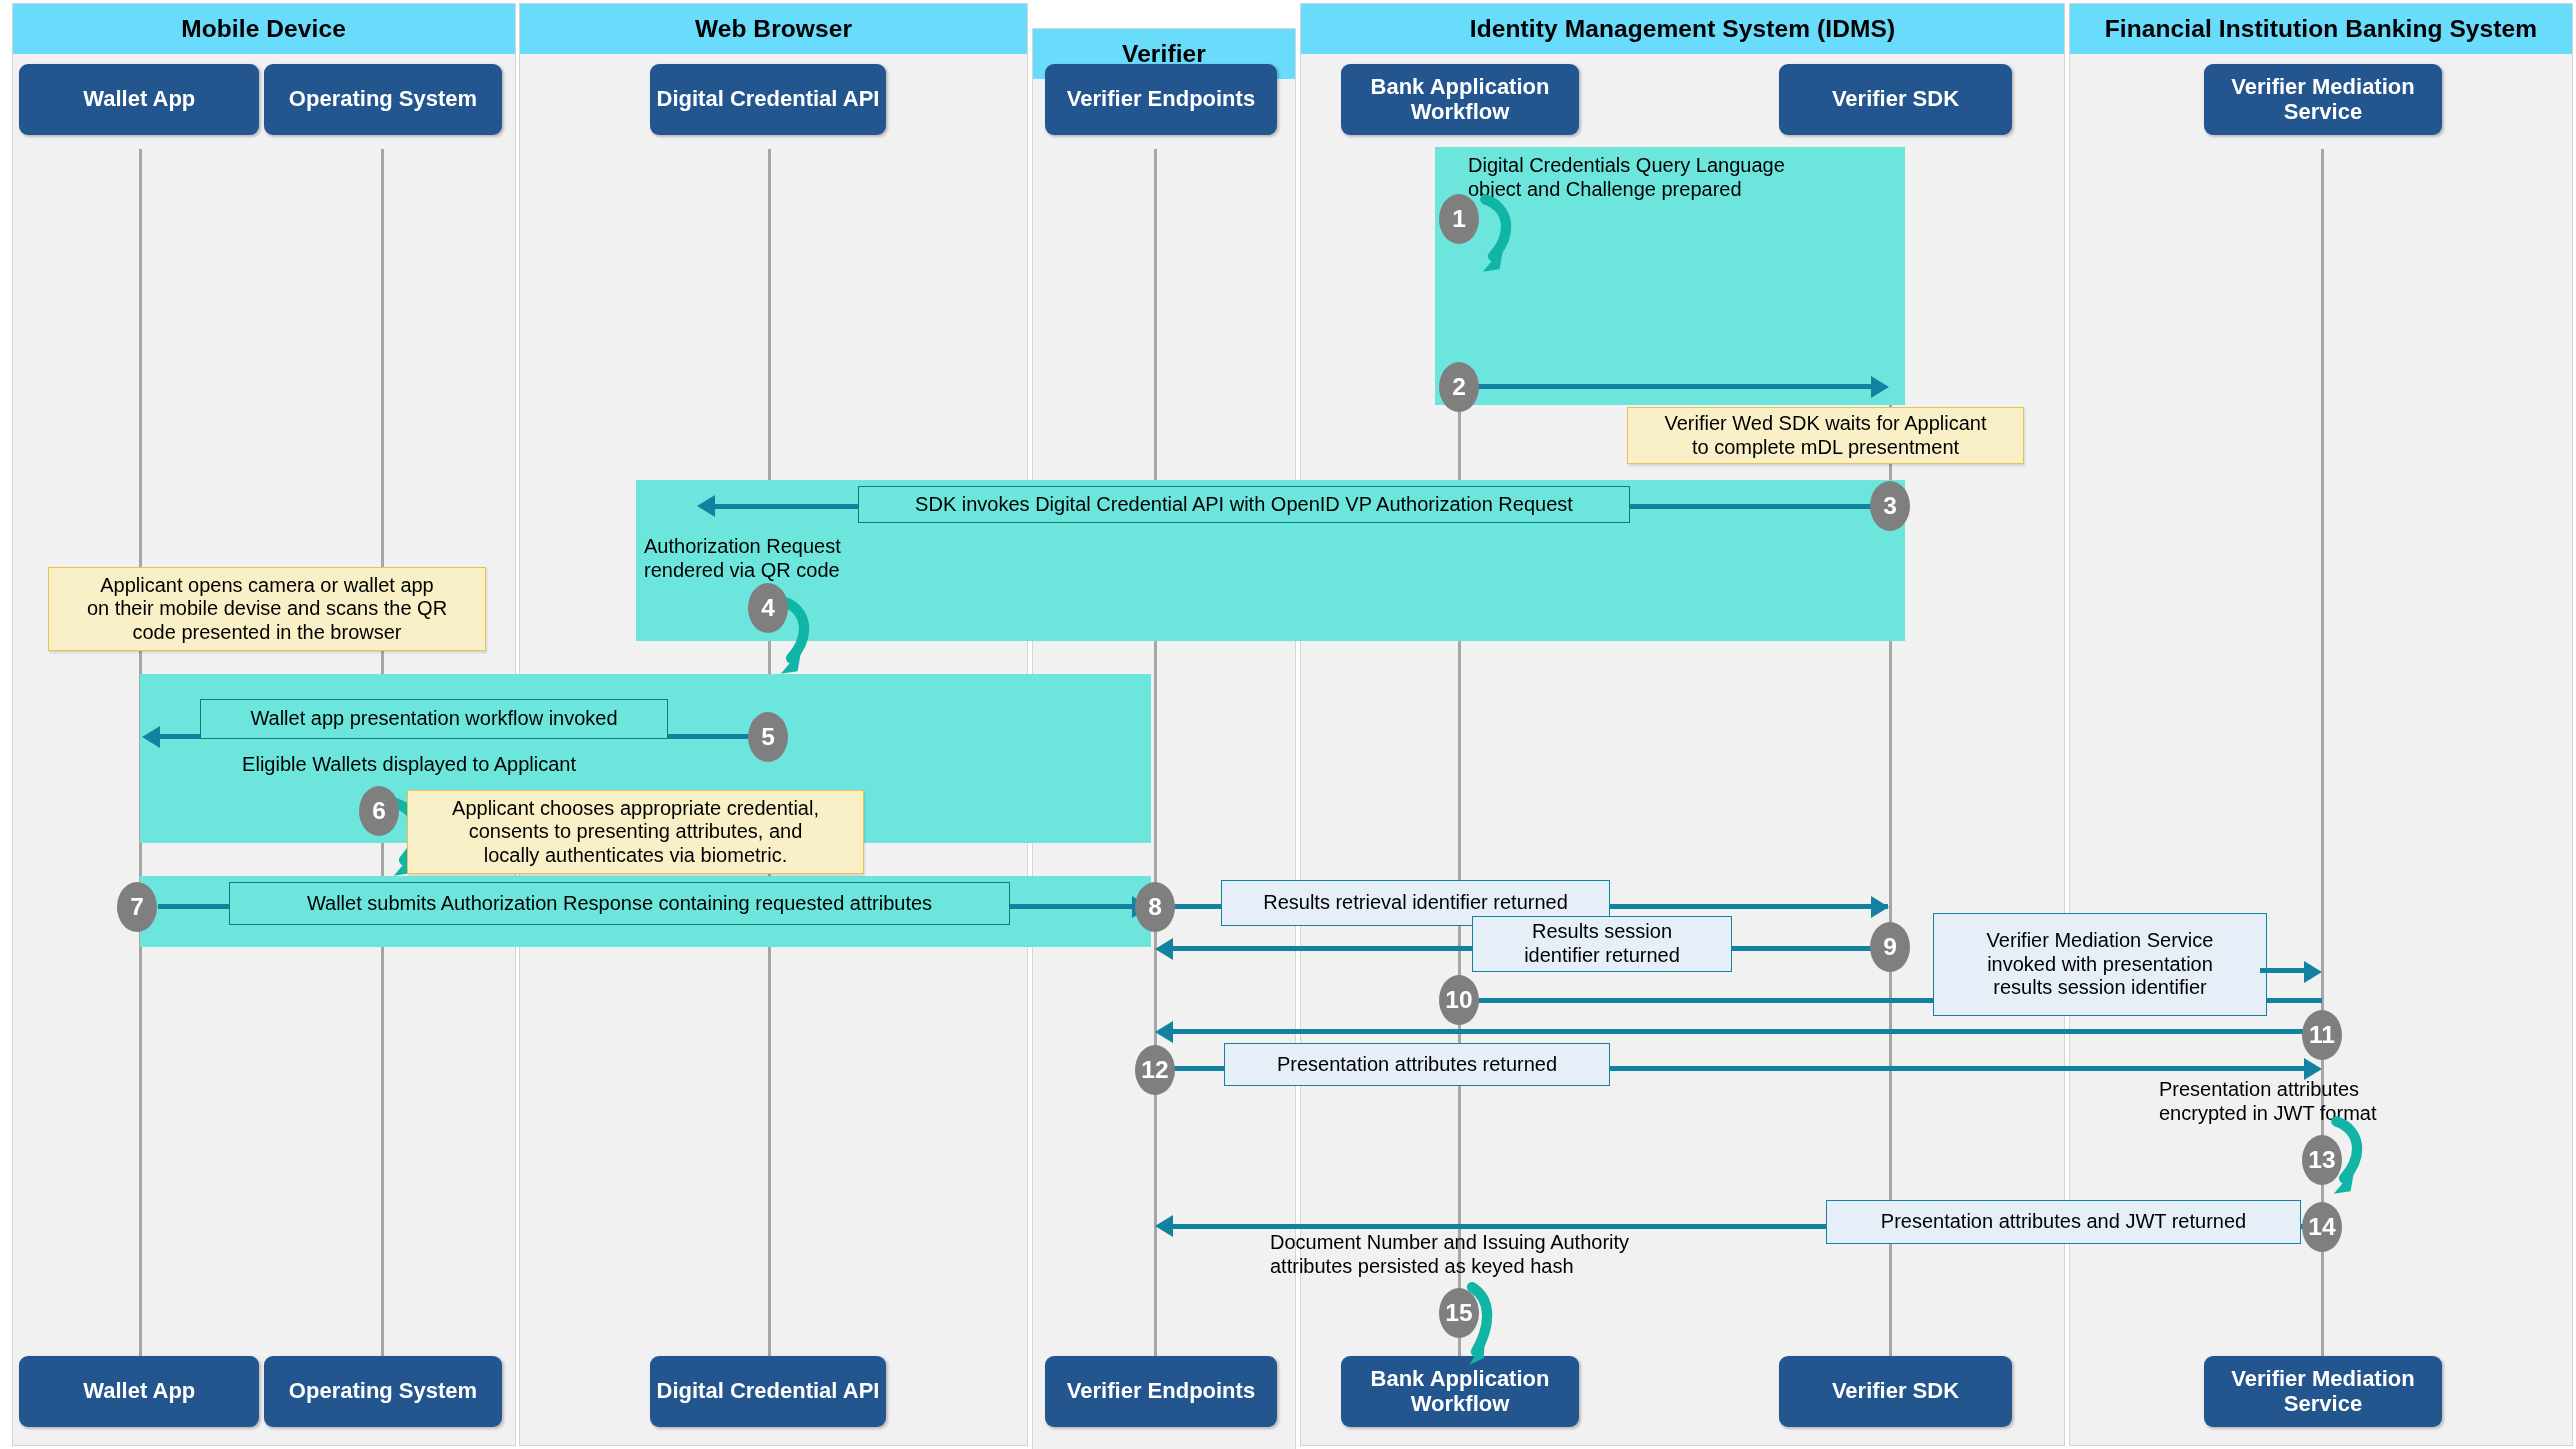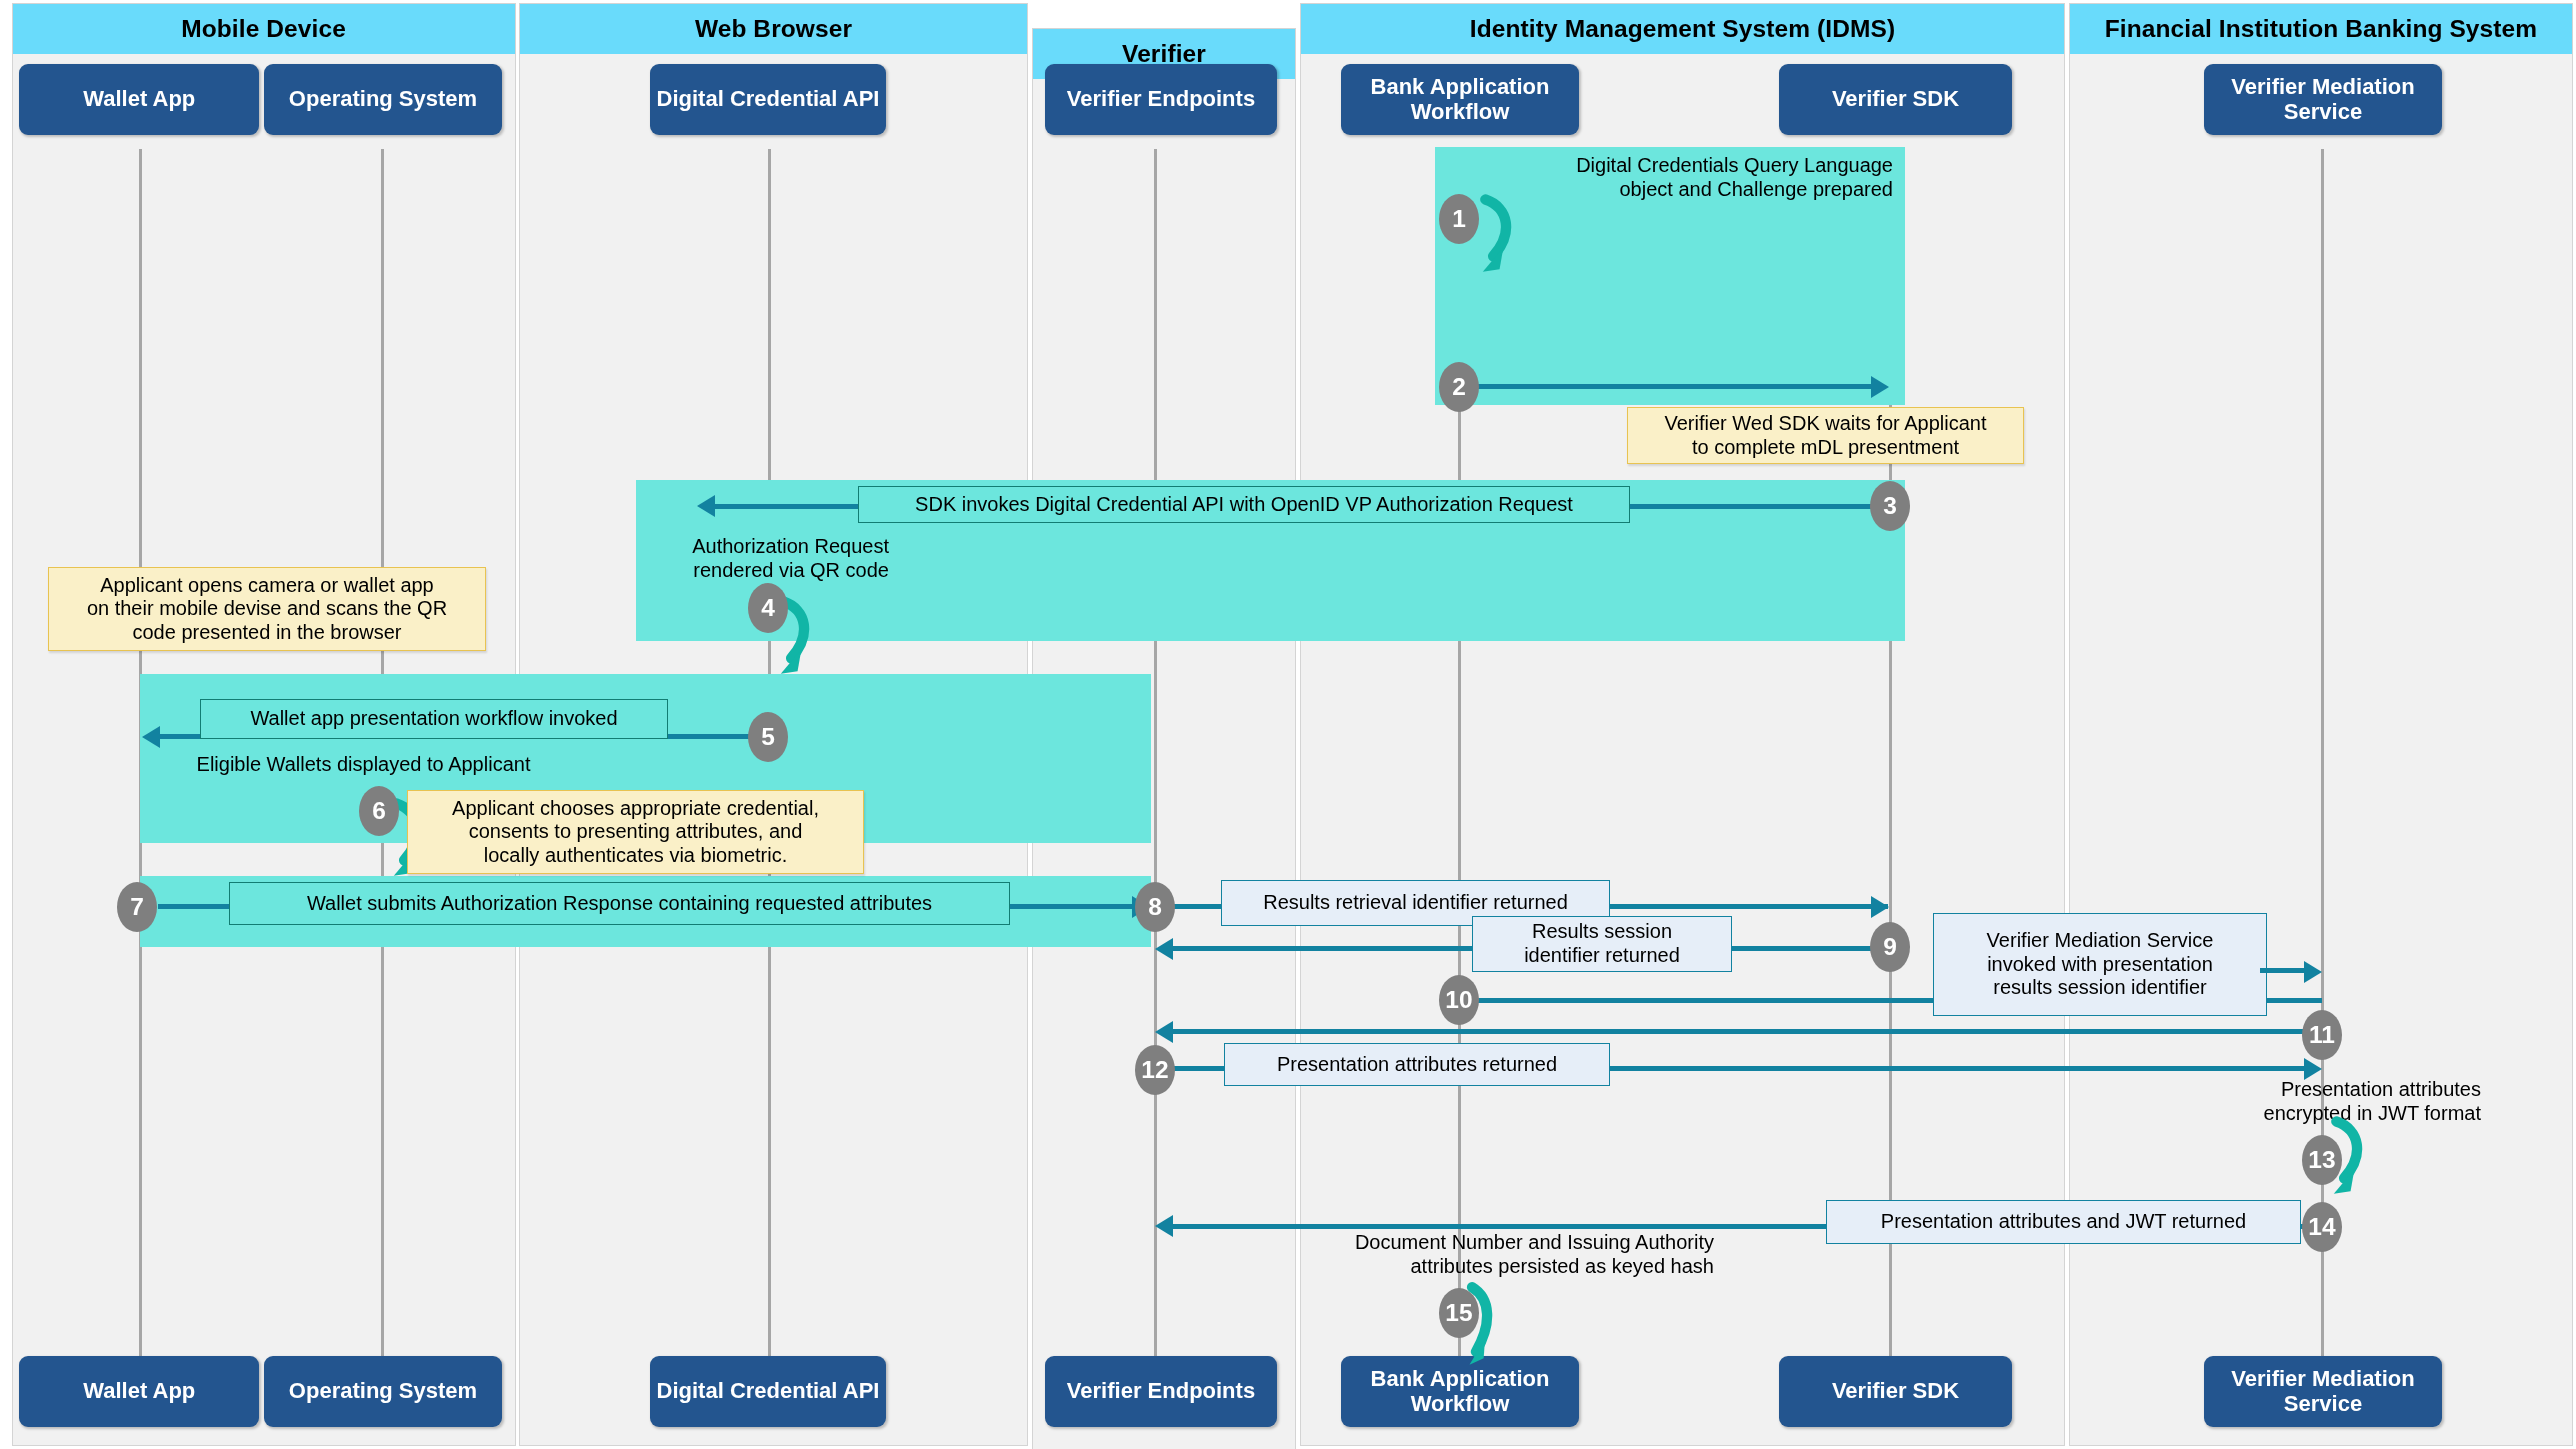--- a/index.html
+++ b/index.html
@@ -33,21 +33,21 @@
   
   .msgbox{position:absolute;box-sizing:border-box;display:flex;align-items:center;justify-content:center;
           text-align:center;padding:3.9px 6.4px;}
   .msgbox span{font-size:20px;color:#000;line-height:1.18;white-space:pre-line;}
   .msgbox.cyanbox{background:#6ce6dd;border:1.9px solid #127d73;}
   .msgbox.bluebox{background:#e6eef8;border:1.9px solid #1282a0;}
   .msgbox.plainbox{background:#6ce6dd;border:1.3px solid #127d73;}
   .msgbox.noteyellow{background:#faf0c8;border:1.9px solid #e8c351;box-shadow:1.3px 1.9px 1.9px rgba(0,0,0,.12);}
 
   
-  .plaintext{position:absolute;text-align:right;}
+  .plaintext{position:absolute;text-align:left;}
   .plaintext span{font-size:20px;color:#000;line-height:1.2;white-space:pre-line;}
 
   
   .step{position:absolute;width:40px;height:50px;border-radius:50%;background:#7f7f7f;
         display:flex;align-items:center;justify-content:center;}
   .step span{color:#fff;font-size:24.5px;font-weight:bold;}
 
   
   .selfcurve{position:absolute;}
 </style>
@@ -218,21 +218,21 @@
 
   <div class="arrowline" style="left:160px;top:734px;width:611px;"></div>
   <div class="ahead left" style="left:142px;top:726px;"></div>
   <div class="msgbox plainbox" style="left:200px;top:699px;width:468px;height:40px;">
     <span>Wallet app presentation workflow invoked</span>
     </div>
   <div class="step" style="left:748px;top:712px;">
     <span>5</span>
     </div>
 
-  <div class="plaintext" style="left:151px;top:752px;width:425px;text-align:center;">
+  <div class="plaintext" style="left:151px;top:752px;width:425px;text-align:right;">
     <span>Eligible Wallets displayed to Applicant</span></div>
   <svg class="selfcurve" style="left:377px;top:797px;" width="71" height="84" viewBox="0 0 110 130">
     <path d="M30 10 C 66 22, 74 62, 42 98" stroke="#11b5a6" stroke-width="16" fill="none" stroke-linecap="round"></path>
     <path d="M58 84 L 26 122 L 52 118 Z" fill="#11b5a6"></path>
   </svg>
   <div class="step" style="left:359px;top:786px;">
     <span>6</span>
     </div>
 
   <div class="msgbox noteyellow" style="left:407px;top:790px;width:457px;height:84px;">

